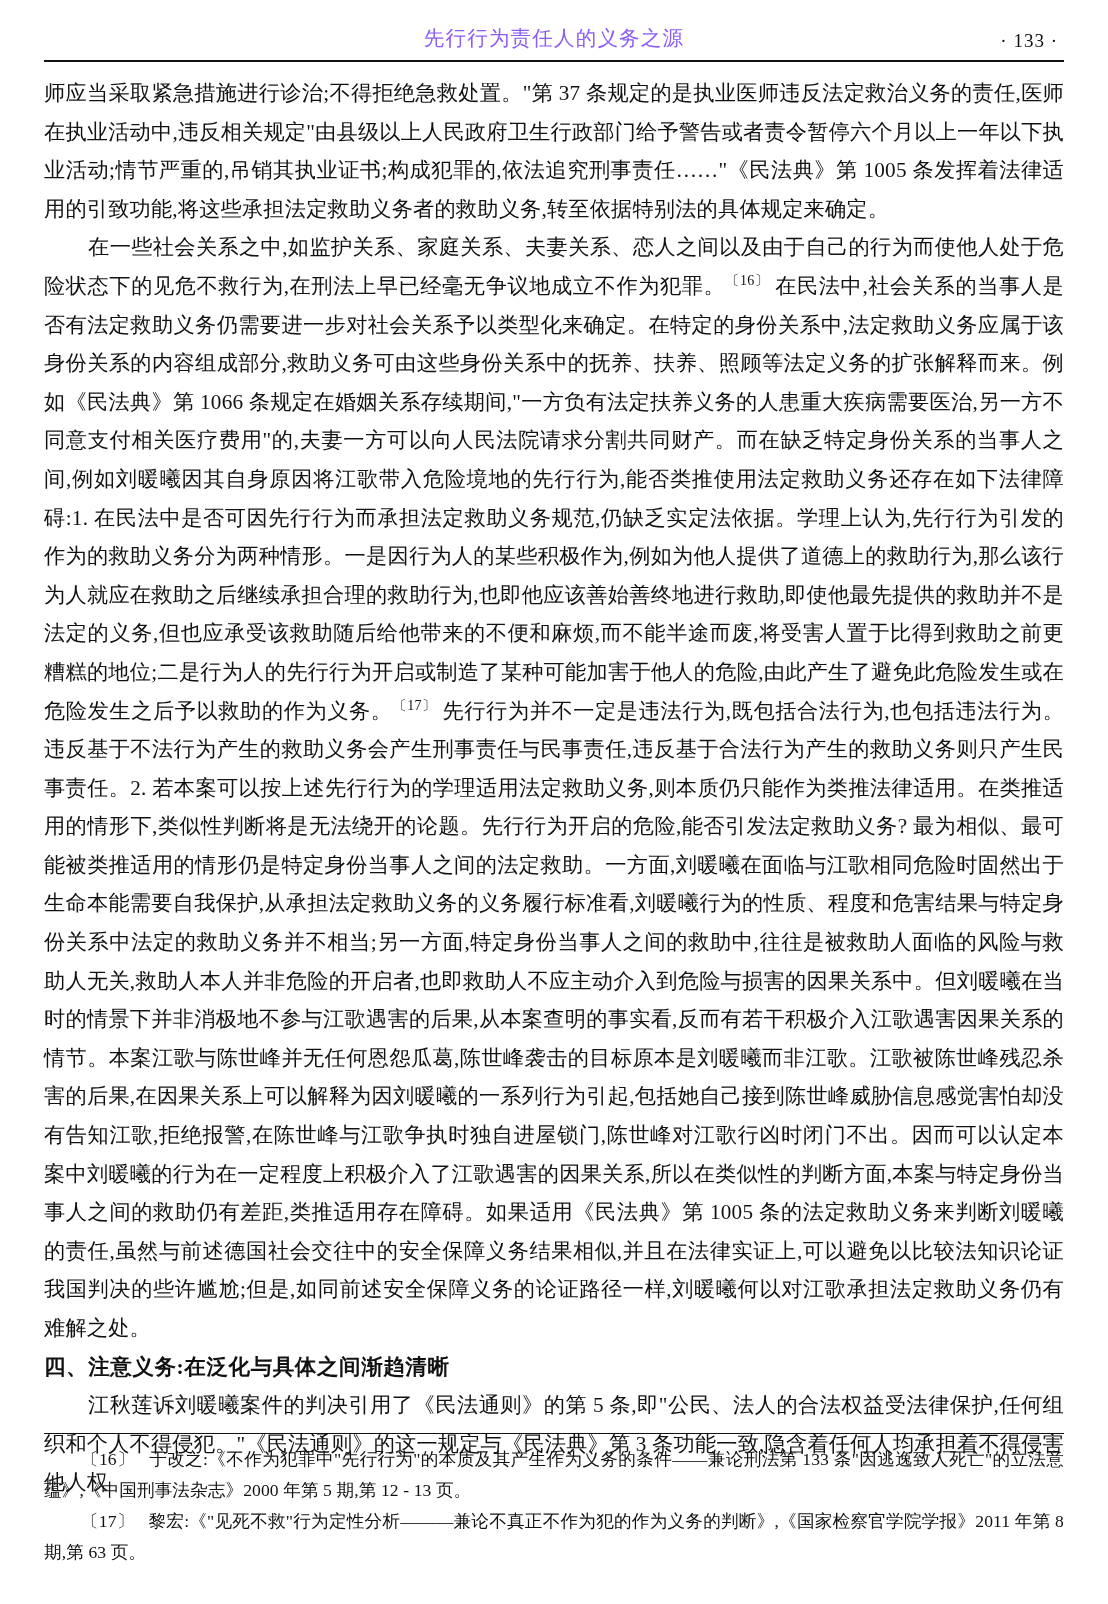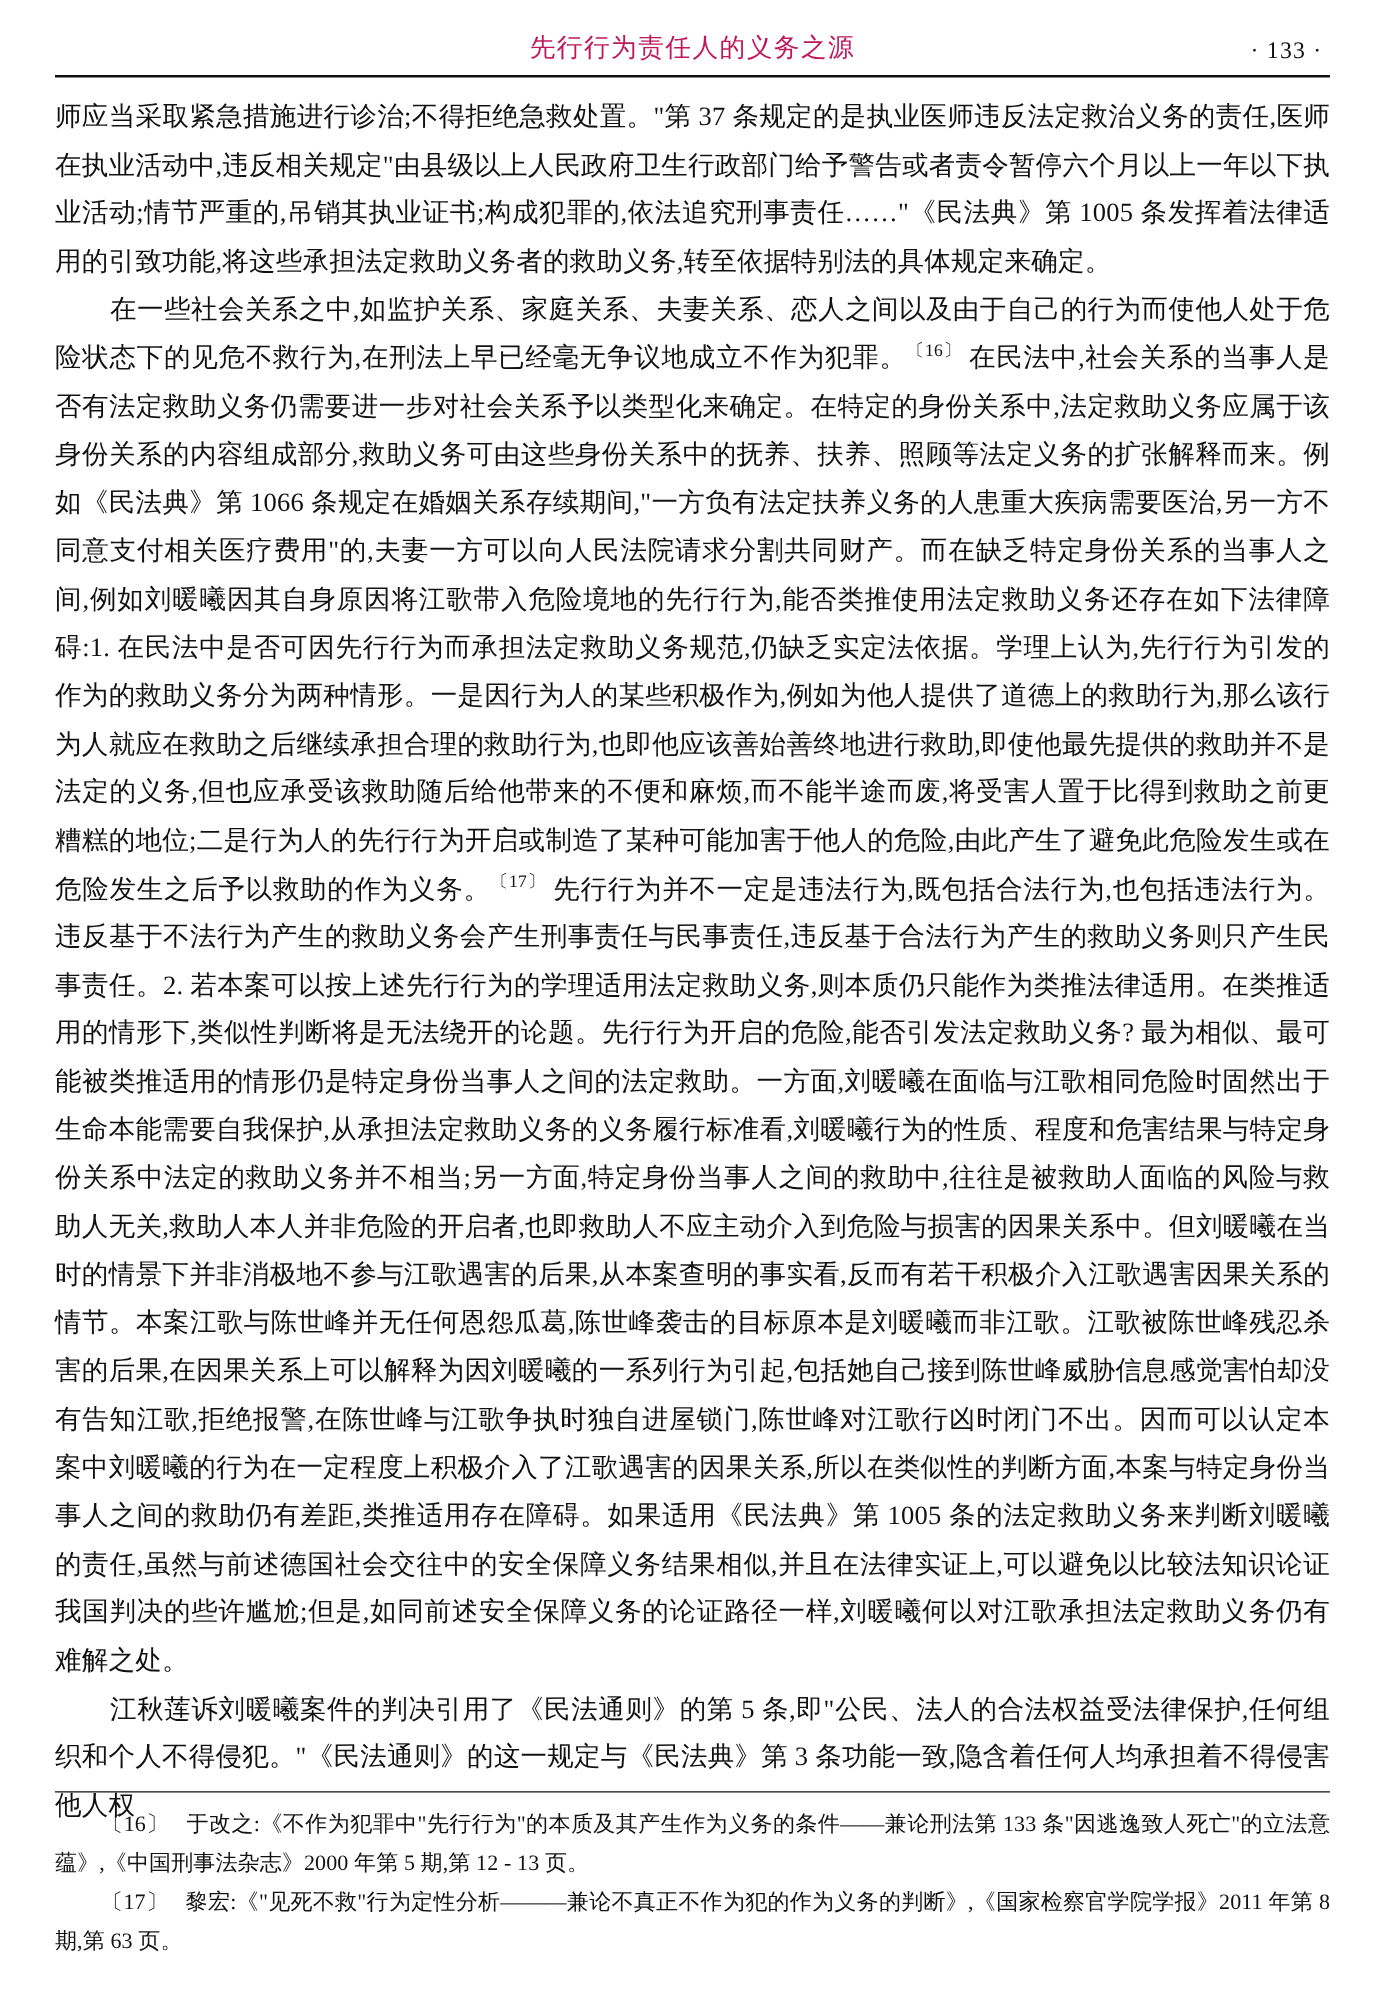--- a/index.html
+++ b/index.html
@@ -27,21 +27,21 @@
     position: relative;
     height: 52px;
     display: flex;
     align-items: flex-end;
     justify-content: center;
   }
   .header-title {
     font-size: 20.5px;
     letter-spacing: 1.2px;
     font-family: Liberation Serif, serif;
-    color: #be185d;
+    color: #8b5cf6;
   }
   .header-page {
     position: absolute;
     right: 6px;
     bottom: 0;
     font-size: 19px;
     letter-spacing: 1px;
   }
   .rule {
     margin-top: 8px;
@@ -114,20 +114,21 @@
     <div class="header-page">· 133 ·</div>
   </div>
   <hr class="rule">
 
   <div class="body">
 
     <p>师应当采取紧急措施进行诊治;不得拒绝急救处置。"第 37 条规定的是执业医师违反法定救治义务的责任,医师在执业活动中,违反相关规定"由县级以上人民政府卫生行政部门给予警告或者责令暂停六个月以上一年以下执业活动;情节严重的,吊销其执业证书;构成犯罪的,依法追究刑事责任……"《民法典》第 1005 条发挥着法律适用的引致功能,将这些承担法定救助义务者的救助义务,转至依据特别法的具体规定来确定。</p>
 
     <p class="indent"><span>在一些社会关系之中,如监护关系、家庭关系、夫妻关系、恋人之间以及由于自己的行为而使他人处于危险状态下的见危不救行为,在刑法上早已经毫无争议地成立不作为犯罪。</span><sup class="fn">〔16〕</sup> <span>在民法中,社会关系的当事人是否有法定救助义务仍需要进一步对社会关系予以类型化来确定。在特定的身份关系中,法定救助义务应属于该身份关系的内容组成部分,救助义务可由这些身份关系中的抚养、扶养、照顾等法定义务的扩张解释而来。例如《民法典》第 1066 条规定在婚姻关系存续期间,"一方负有法定扶养义务的人患重大疾病需要医治,另一方不同意支付相关医疗费用"的,夫妻一方可以向人民法院请求分割共同财产。而在缺乏特定身份关系的当事人之间,例如刘暖曦因其自身原因将江歌带入危险境地的先行行为,能否类推使用法定救助义务还存在如下法律障碍:1. 在民法中是否可因先行行为而承担法定救助义务规范,仍缺乏实定法依据。学理上认为,先行行为引发的作为的救助义务分为两种情形。一是因行为人的某些积极作为,例如为他人提供了道德上的救助行为,那么该行为人就应在救助之后继续承担合理的救助行为,也即他应该善始善终地进行救助,即使他最先提供的救助并不是法定的义务,但也应承受该救助随后给他带来的不便和麻烦,而不能半途而废,将受害人置于比得到救助之前更糟糕的地位;二是行为人的先行行为开启或制造了某种可能加害于他人的危险,由此产生了避免此危险发生或在危险发生之后予以救助的作为义务。</span><sup class="fn">〔17〕</sup> <span>先行行为并不一定是违法行为,既包括合法行为,也包括违法行为。违反基于不法行为产生的救助义务会产生刑事责任与民事责任,违反基于合法行为产生的救助义务则只产生民事责任。2. 若本案可以按上述先行行为的学理适用法定救助义务,则本质仍只能作为类推法律适用。在类推适用的情形下,类似性判断将是无法绕开的论题。先行行为开启的危险,能否引发法定救助义务? 最为相似、最可能被类推适用的情形仍是特定身份当事人之间的法定救助。一方面,刘暖曦在面临与江歌相同危险时固然出于生命本能需要自我保护,从承担法定救助义务的义务履行标准看,刘暖曦行为的性质、程度和危害结果与特定身份关系中法定的救助义务并不相当;另一方面,特定身份当事人之间的救助中,往往是被救助人面临的风险与救助人无关,救助人本人并非危险的开启者,也即救助人不应主动介入到危险与损害的因果关系中。但刘暖曦在当时的情景下并非消极地不参与江歌遇害的后果,从本案查明的事实看,反而有若干积极介入江歌遇害因果关系的情节。本案江歌与陈世峰并无任何恩怨瓜葛,陈世峰袭击的目标原本是刘暖曦而非江歌。江歌被陈世峰残忍杀害的后果,在因果关系上可以解释为因刘暖曦的一系列行为引起,包括她自己接到陈世峰威胁信息感觉害怕却没有告知江歌,拒绝报警,在陈世峰与江歌争执时独自进屋锁门,陈世峰对江歌行凶时闭门不出。因而可以认定本案中刘暖曦的行为在一定程度上积极介入了江歌遇害的因果关系,所以在类似性的判断方面,本案与特定身份当事人之间的救助仍有差距,类推适用存在障碍。如果适用《民法典》第 1005 条的法定救助义务来判断刘暖曦的责任,虽然与前述德国社会交往中的安全保障义务结果相似,并且在法律实证上,可以避免以比较法知识论证我国判决的些许尴尬;但是,如同前述安全保障义务的论证路径一样,刘暖曦何以对江歌承担法定救助义务仍有难解之处。</span></p>
 
+    <p class="secheading">四、注意义务:在泛化与具体之间渐趋清晰</p>
 
 
     <p class="indent">江秋莲诉刘暖曦案件的判决引用了《民法通则》的第 5 条,即"公民、法人的合法权益受法律保护,任何组织和个人不得侵犯。"《民法通则》的这一规定与《民法典》第 3 条功能一致,隐含着任何人均承担着不得侵害他人权</p>
   </div>
 
   <div class="footnote-area">
     <hr class="fn-rule">
     <p class="footnote">
       <span>〔16〕</span>&nbsp;&nbsp;&nbsp;<span>于改之:《不作为犯罪中"先行行为"的本质及其产生作为义务的条件——兼论刑法第 133 条"因逃逸致人死亡"的立法意蕴》,《中国刑事法杂志》2000 年第 5 期,第 12 - 13 页。</span>
     </p>

